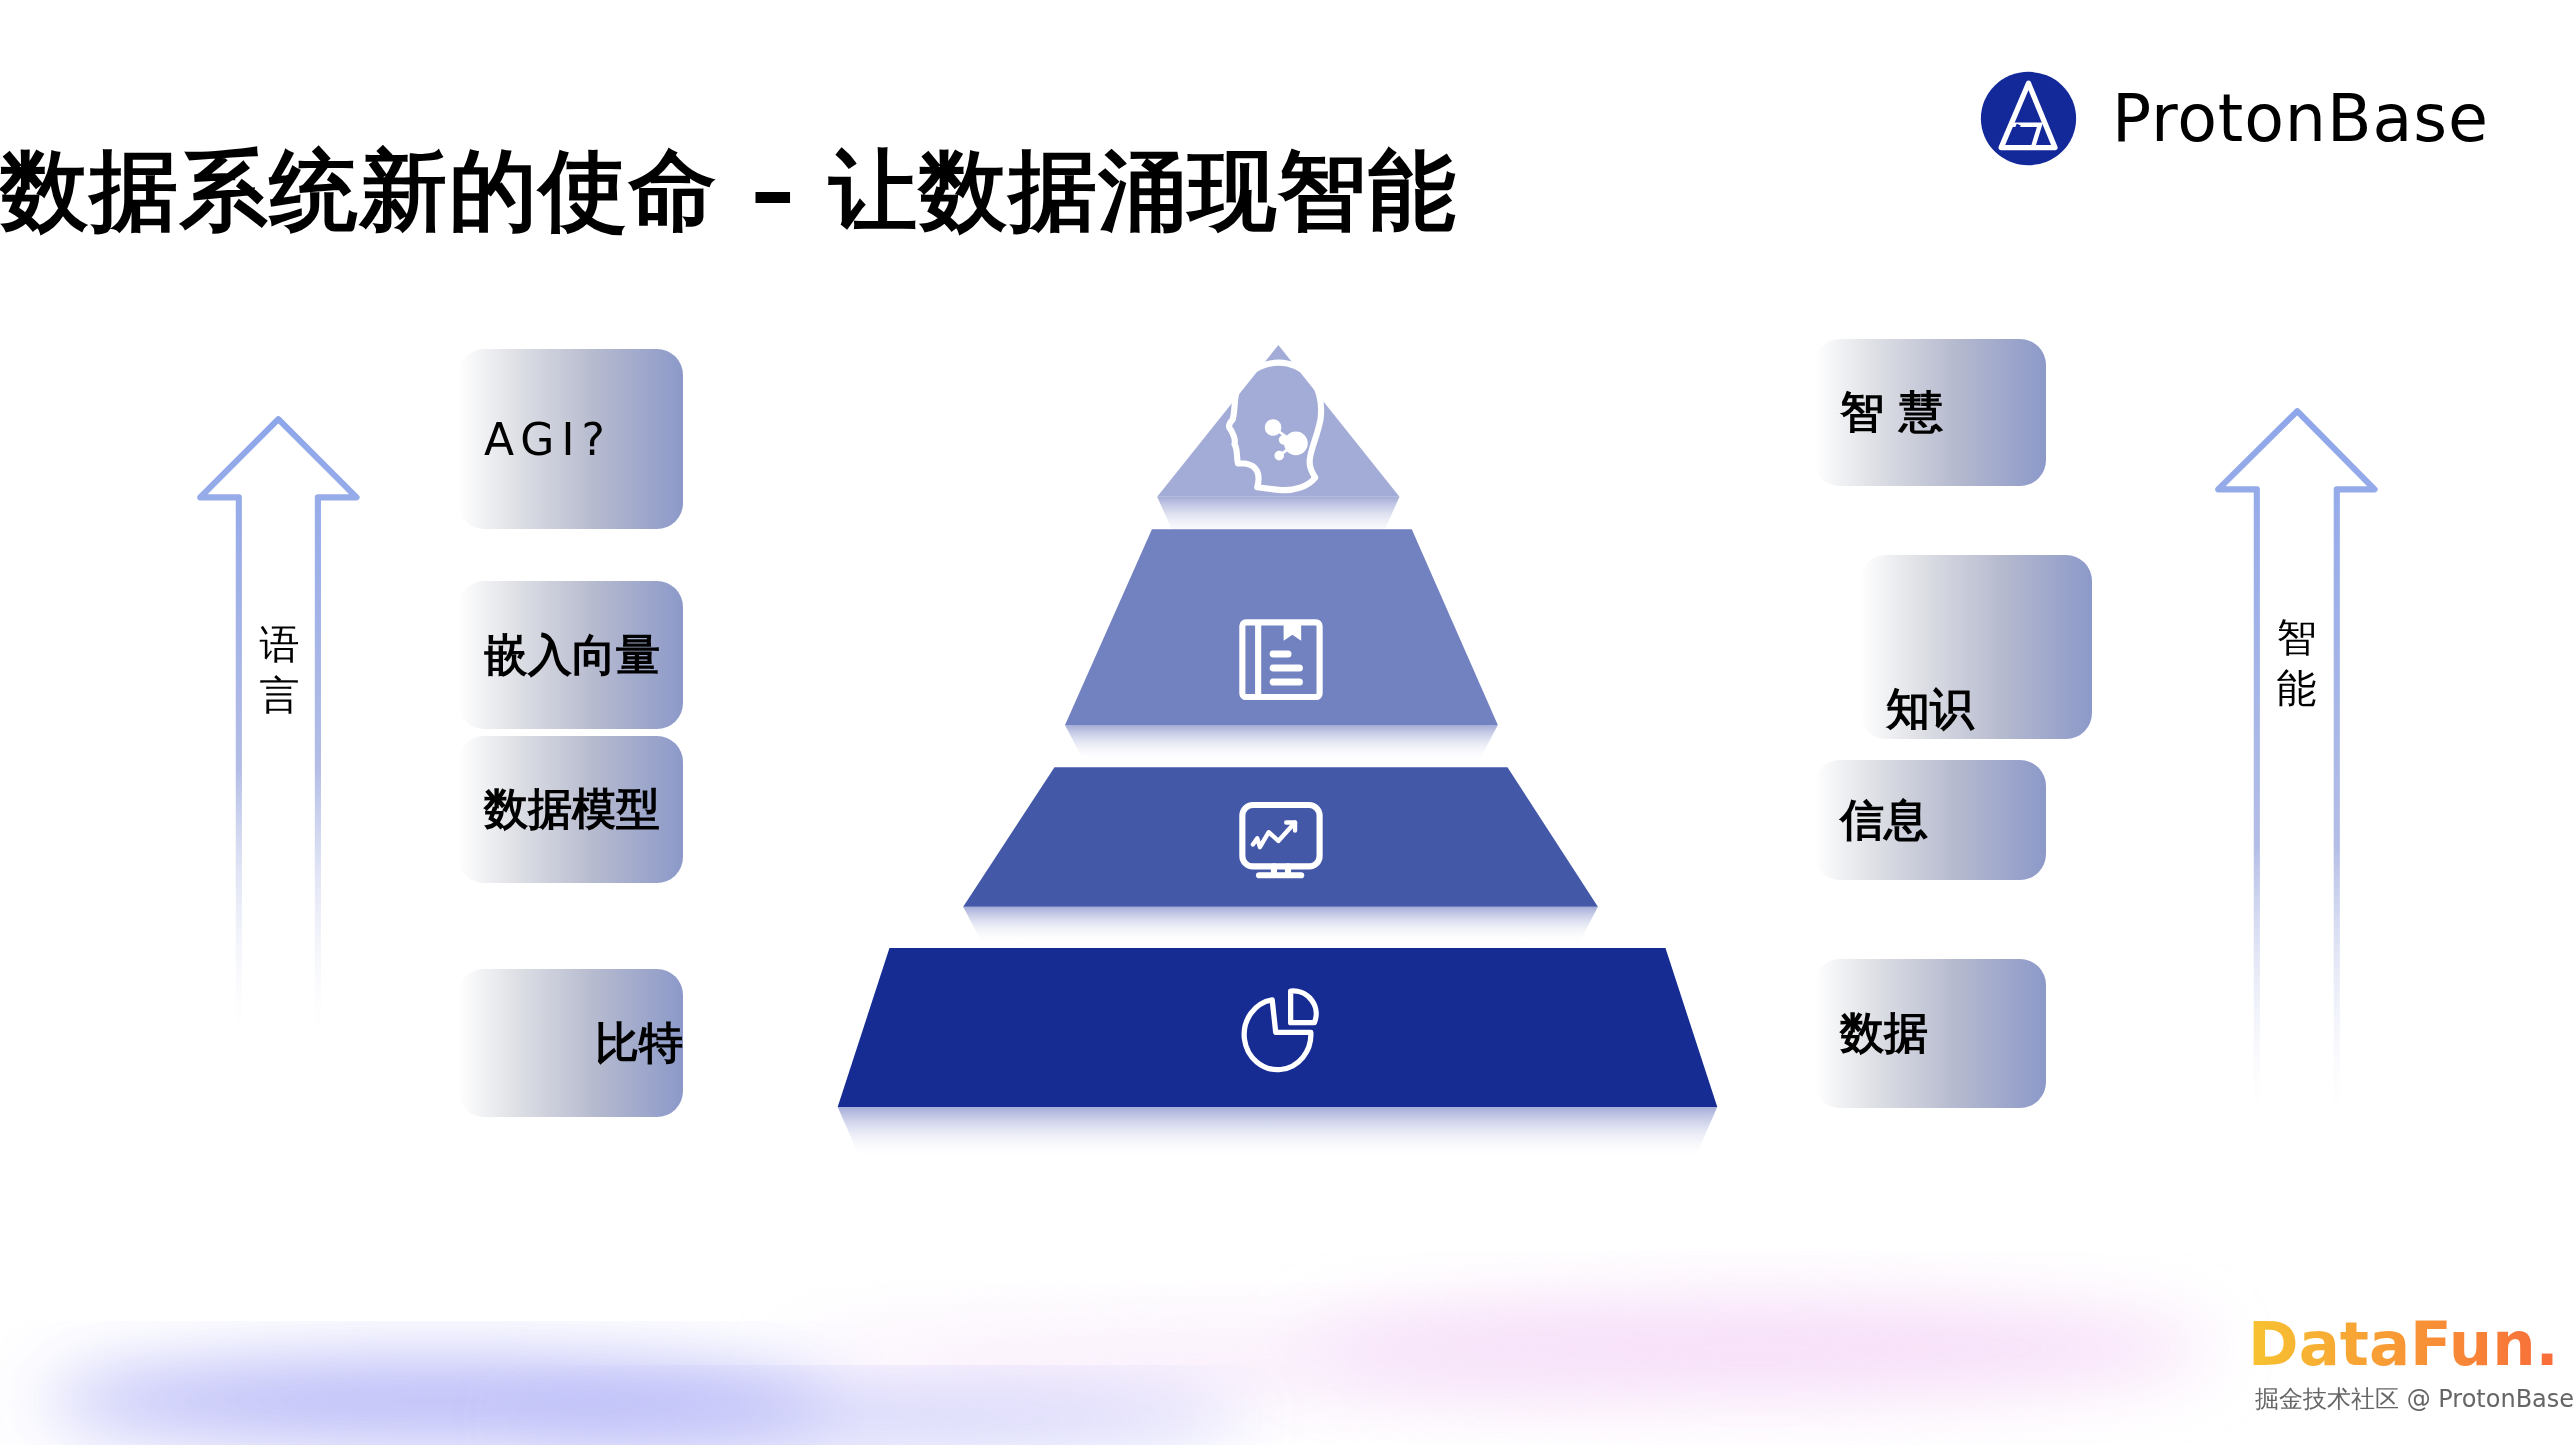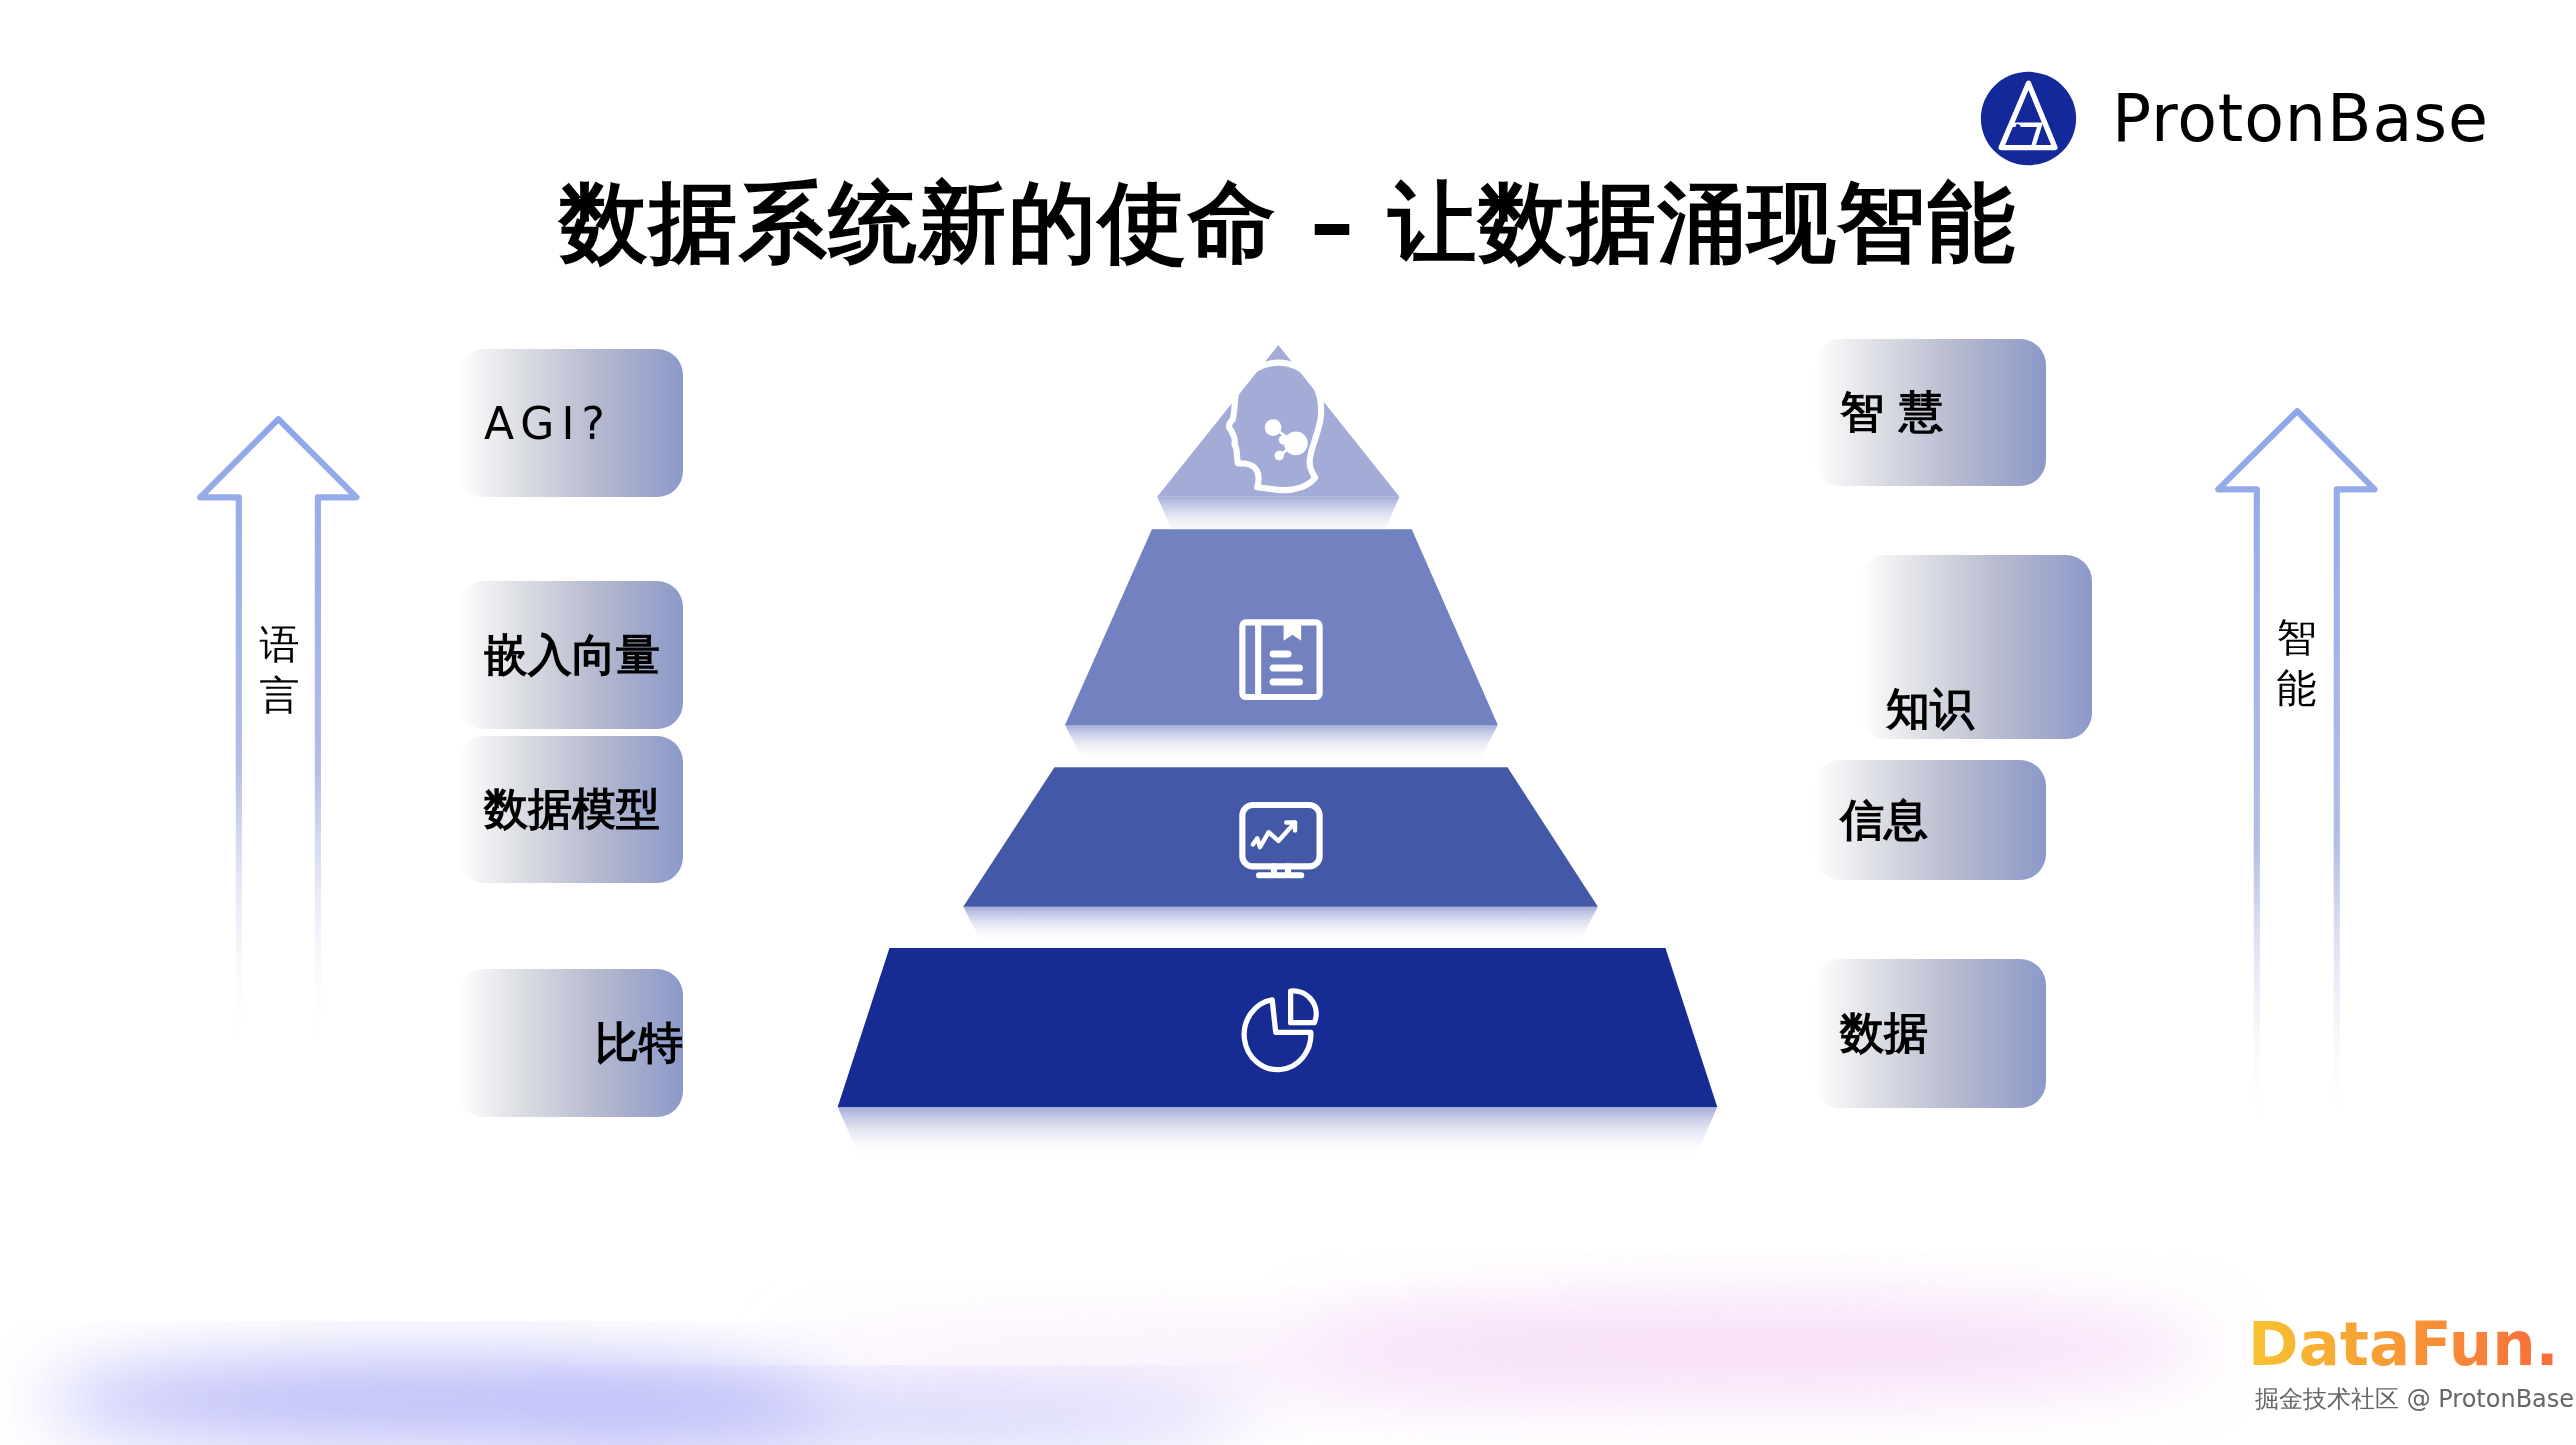--- a/index.html
+++ b/index.html
@@ -3,24 +3,23 @@
 <meta charset="utf-8">
 <style>
   html, body { margin:0; padding:0; }
   body {
     width:2576px; height:1445px; position:relative; overflow:hidden;
     background:#ffffff;
     font-family:"DejaVu Sans","Liberation Sans",sans-serif;
   }
   .abs { position:absolute; }
   .title {
-    left:0; top:132px; width:2576px; text-align:center;
+    left:0; top:132px; width:2576px; 
     font-size:88px; font-weight:bold; color:#000; letter-spacing:1.8px;
     font-family:"DejaVu Sans","Liberation Sans",sans-serif;
-    margin-top:32px;
   }
   .brand { left:1980px; top:70px; display:flex; align-items:center; }
   .brand-logo { width:97px; height:97px; }
   .brand-name {
     margin-left:35px; font-size:65px; color:#000;
     font-family:"DejaVu Sans","Liberation Sans",sans-serif; letter-spacing:0.9px;
   }
   .box {
     border-radius:26px;
     background:linear-gradient(90deg,#ffffff 0%,#dfe1e6 25%,#b7bbcf 60%,#8c99c9 100%);
@@ -98,21 +97,21 @@
       <stop offset="1" stop-color="#ffffff" stop-opacity="0"></stop>
     </linearGradient>
   </defs>
   <path d="M52 830 L52 96 L8 96 L98 7 L186 96 L143 96 L143 830" fill="none" stroke="url(#fadeR)" stroke-width="7" stroke-linejoin="round"></path>
 </svg>
 <div class="abs arrow-text" style="left:2270px;top:612px;">
   <div>智</div>
   <div>能</div>
 </div>
 
-<div class="abs box" style="left:458px;top:349px;width:225px;height:148px;">
+<div class="abs box" style="left:458px;top:349px;width:225px;height:180px;">
   <span class="label latin">AGI?</span>
 </div>
 <div class="abs box" style="left:458px;top:581px;width:225px;height:148px;text-align:center;">
   <span class="label">嵌入向量</span>
 </div>
 <div class="abs box" style="left:458px;top:736px;width:225px;height:147px;text-align:center;">
   <span class="label">数据模型</span>
 </div>
 <div class="abs box" style="left:458px;top:969px;width:225px;height:148px;justify-content:flex-end;">
   <span class="label">比特</span>

